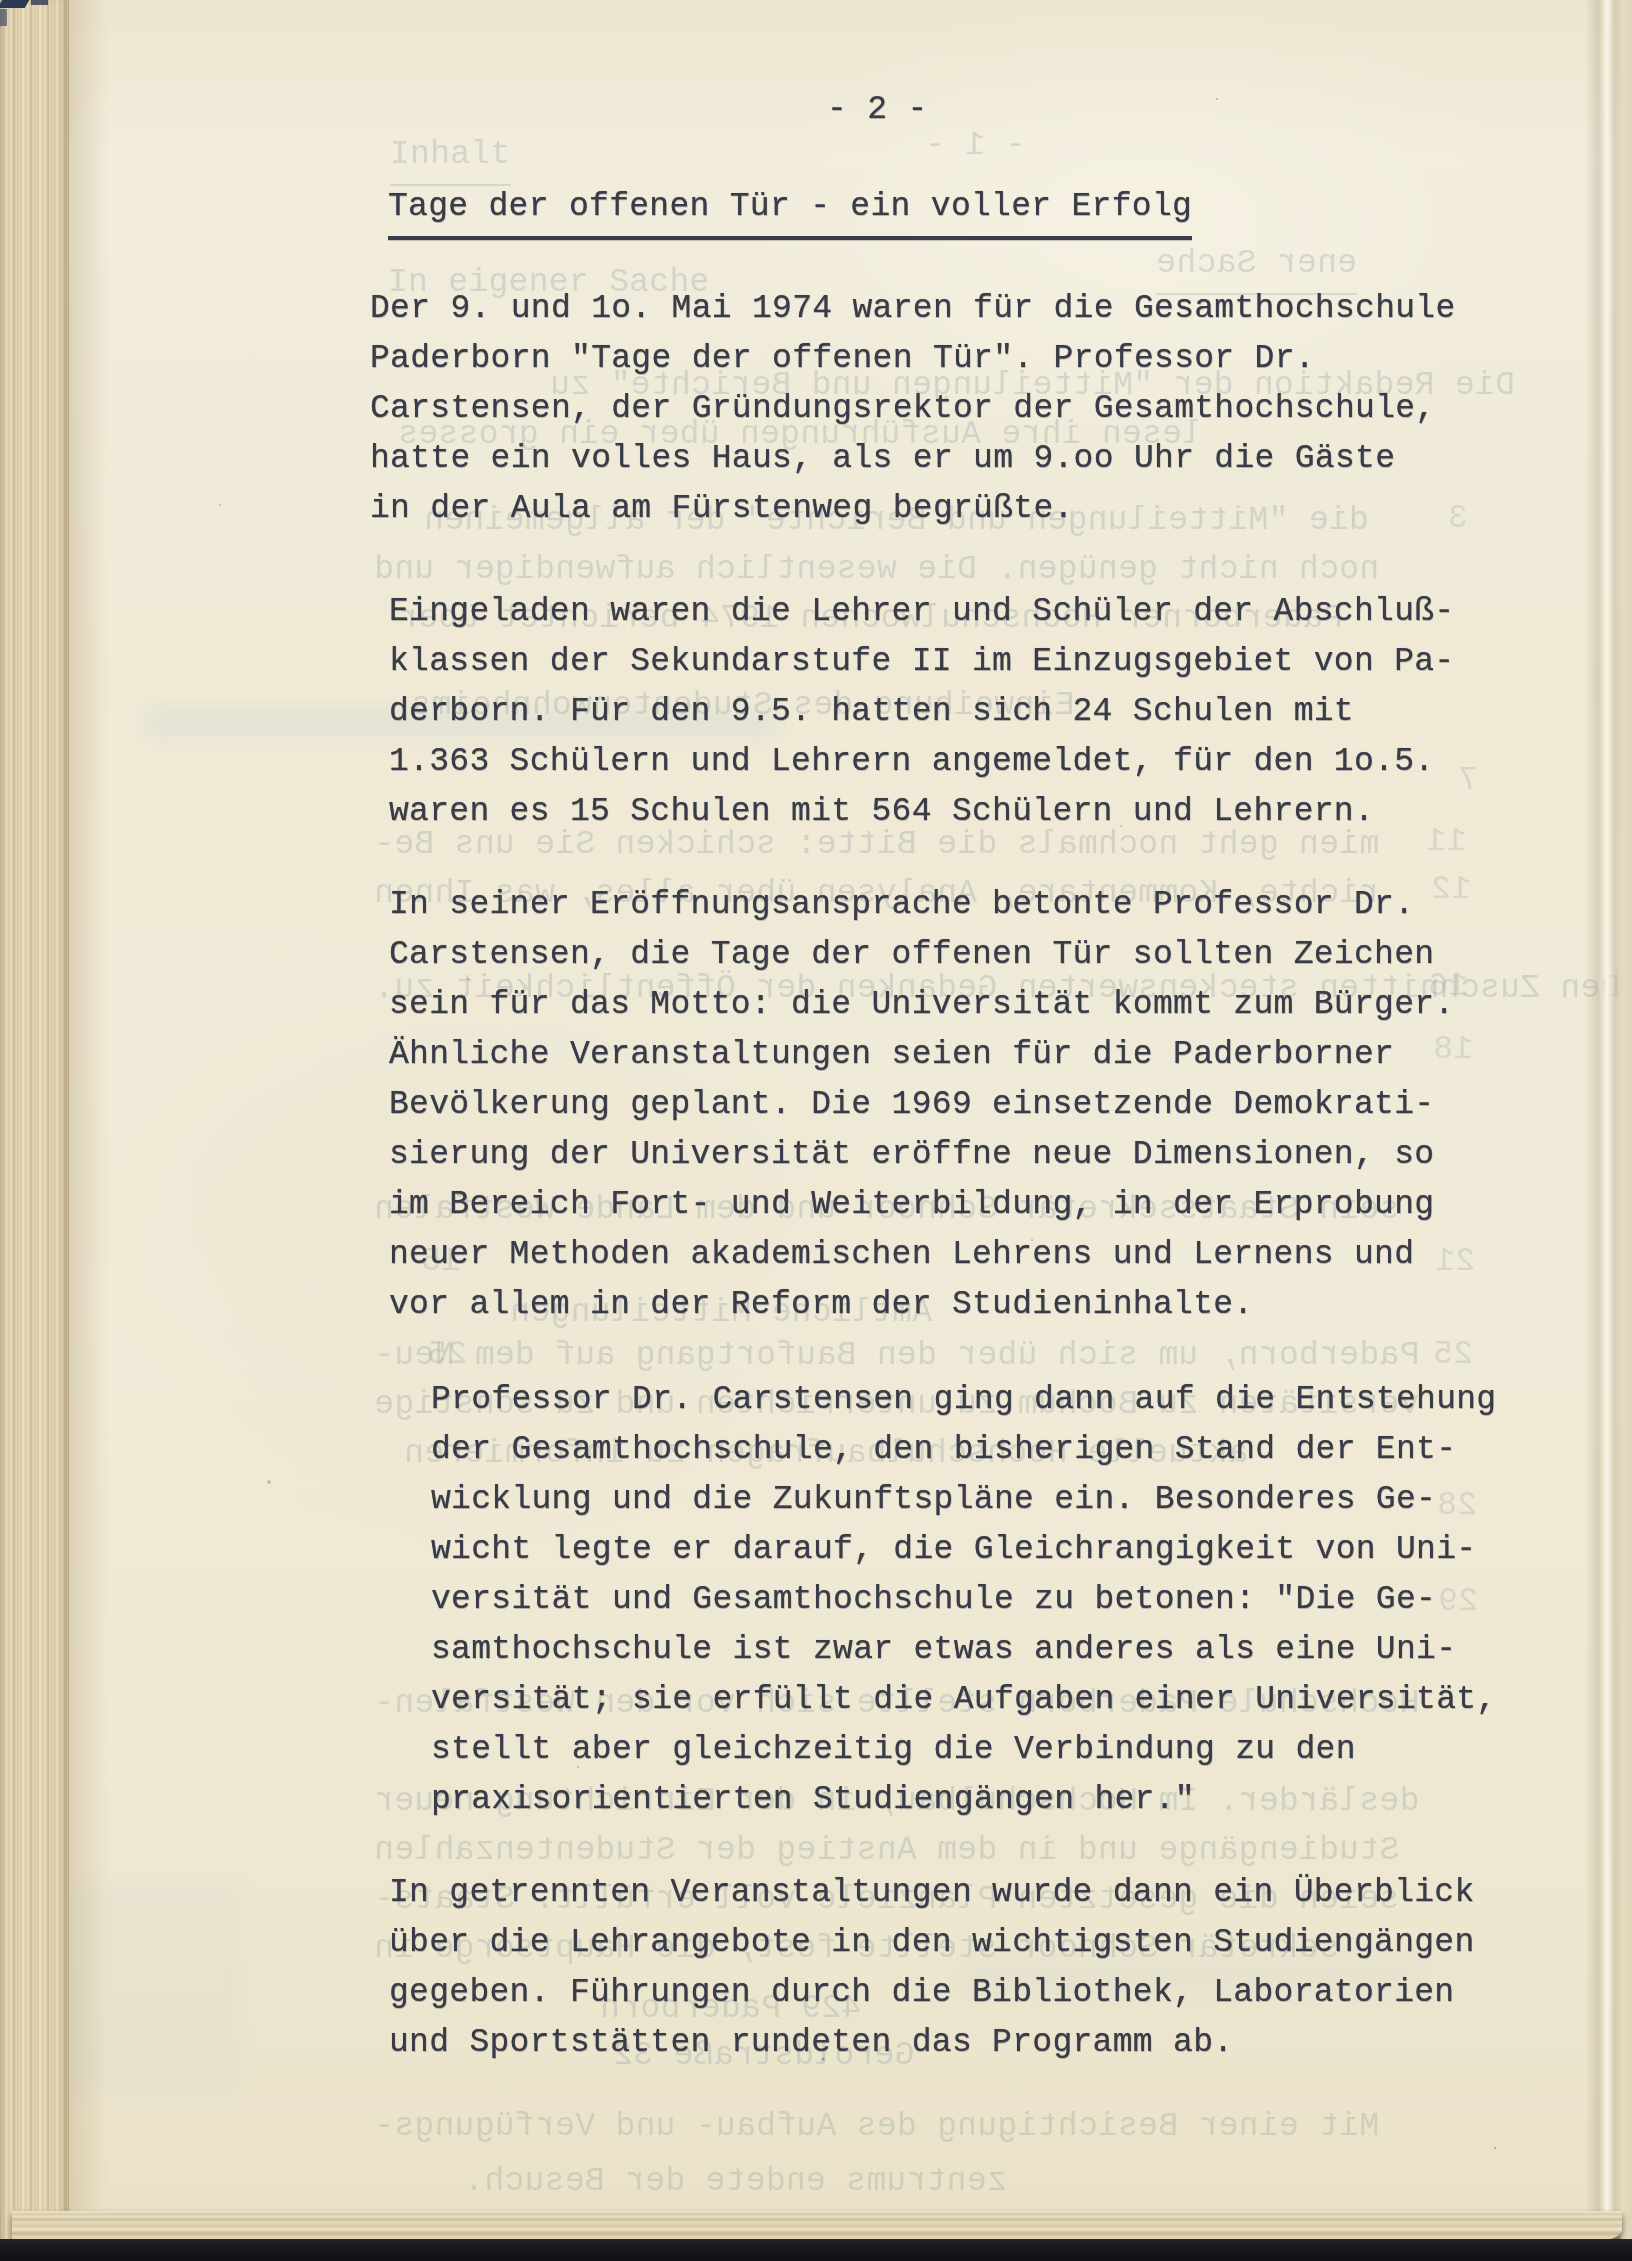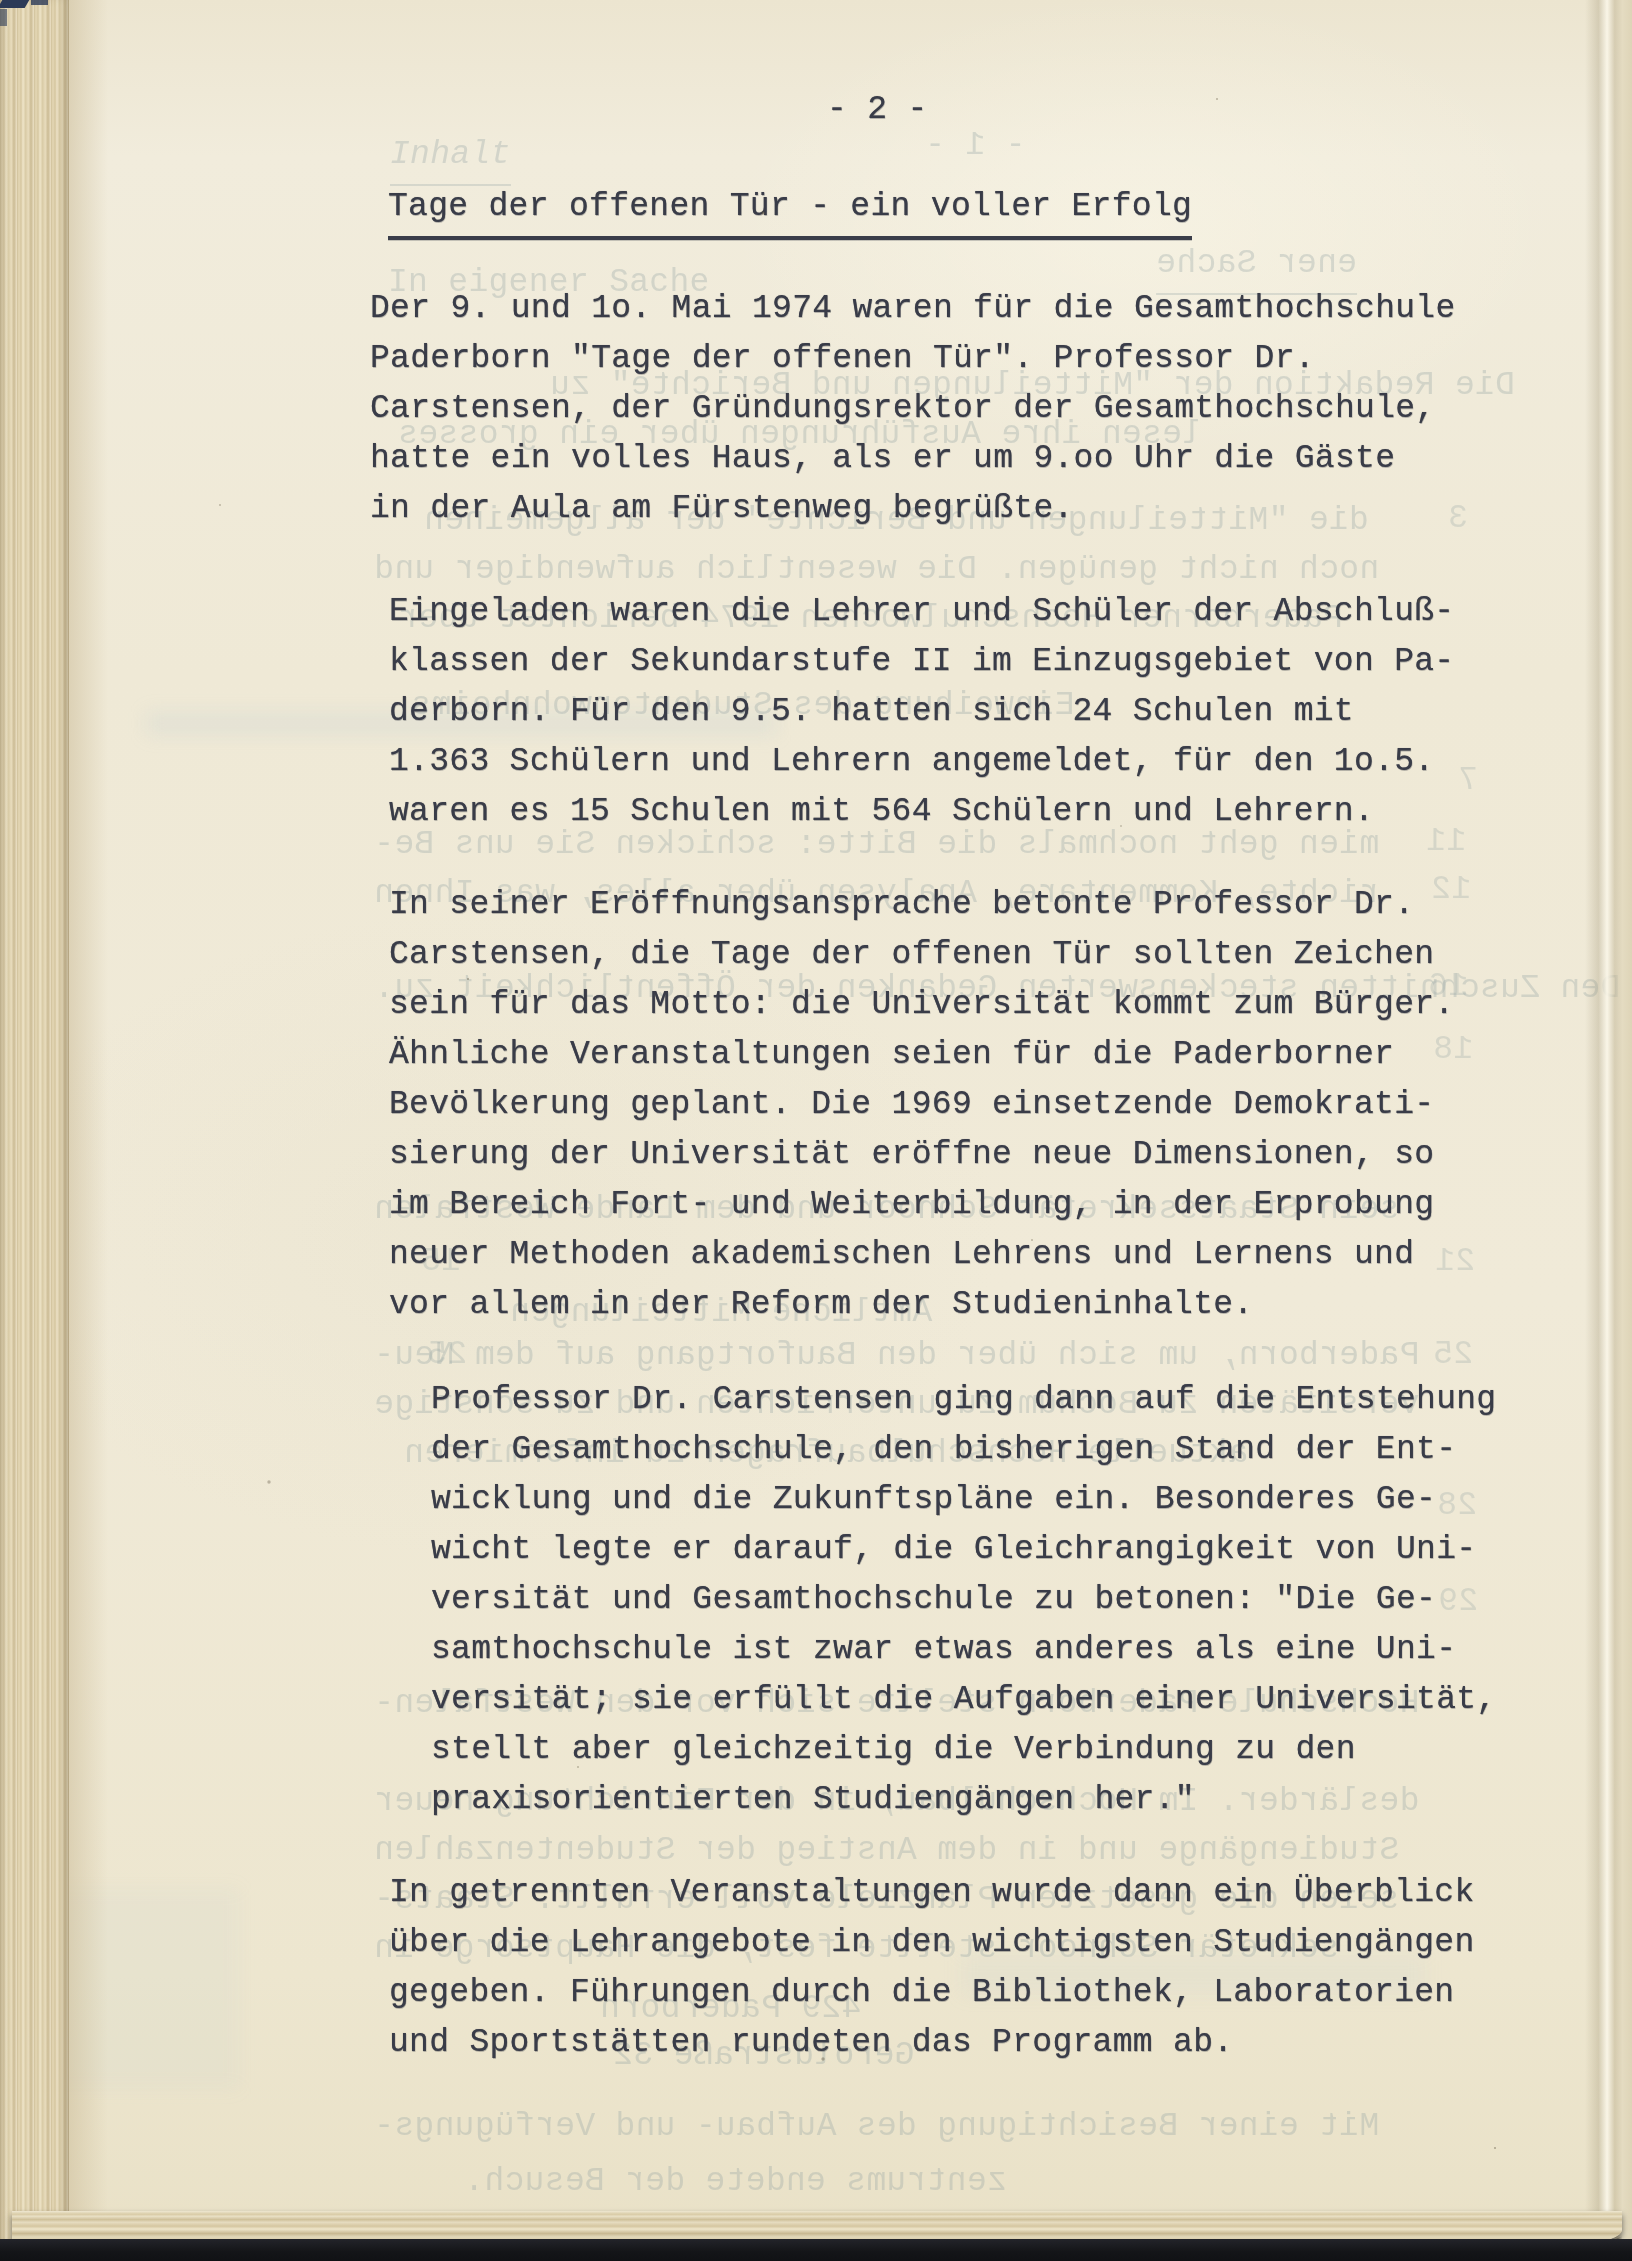--- a/index.html
+++ b/index.html
@@ -108,21 +108,21 @@
 </style>
 </head>
 <body>
 
 <div class="paper">
   <div class="smear s1"></div>
   <div class="smear s2"></div>
   <div class="smear s3"></div>
 
   <div>
-    <div class="ghost ul" style="left:390px;top:130px;font-style:italic;">Inhalt</div>
+    <div class="ghost ul" style="left:390px;top:130px;">Inhalt</div>
     <div class="ghost" style="left:388px;top:258px;">In eigener Sache</div>
 
     <div class="ghost mir" style="left:925px;top:121px;">- 1 -</div>
     <div class="ghost mir ul" style="left:1156px;top:239px;">ener Sache</div>
     <div class="ghost mir" style="left:550px;top:361px;">Die Redaktion der "Mitteilungen und Berichte" zu</div>
     <div class="ghost mir" style="left:398px;top:410px;">lesen ihre Ausführungen über ein grosses</div>
     <div class="ghost mir" style="left:424px;top:496px;">die "Mitteilungen und Berichte" der allgemeinen</div>
     <div class="ghost mir" style="left:374px;top:545px;">noch nicht genügen. Die wesentlich aufwendiger und</div>
     <div class="ghost mir" style="left:398px;top:594px;">Paderborner Hochschulwochen 1974 berichtet über</div>
     <div class="ghost mir" style="left:411px;top:681px;">Einweihung des Studentenwohnheims</div>

